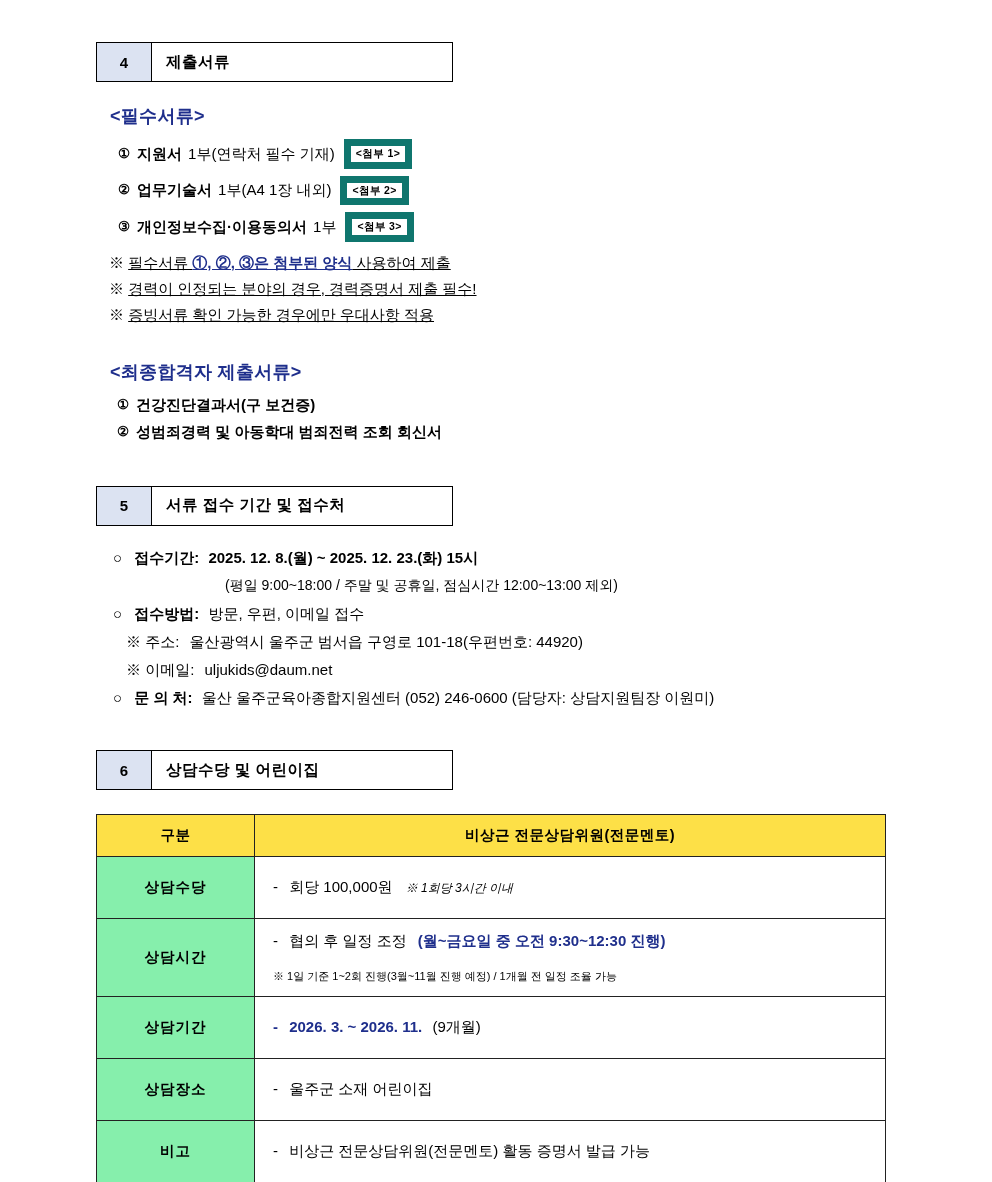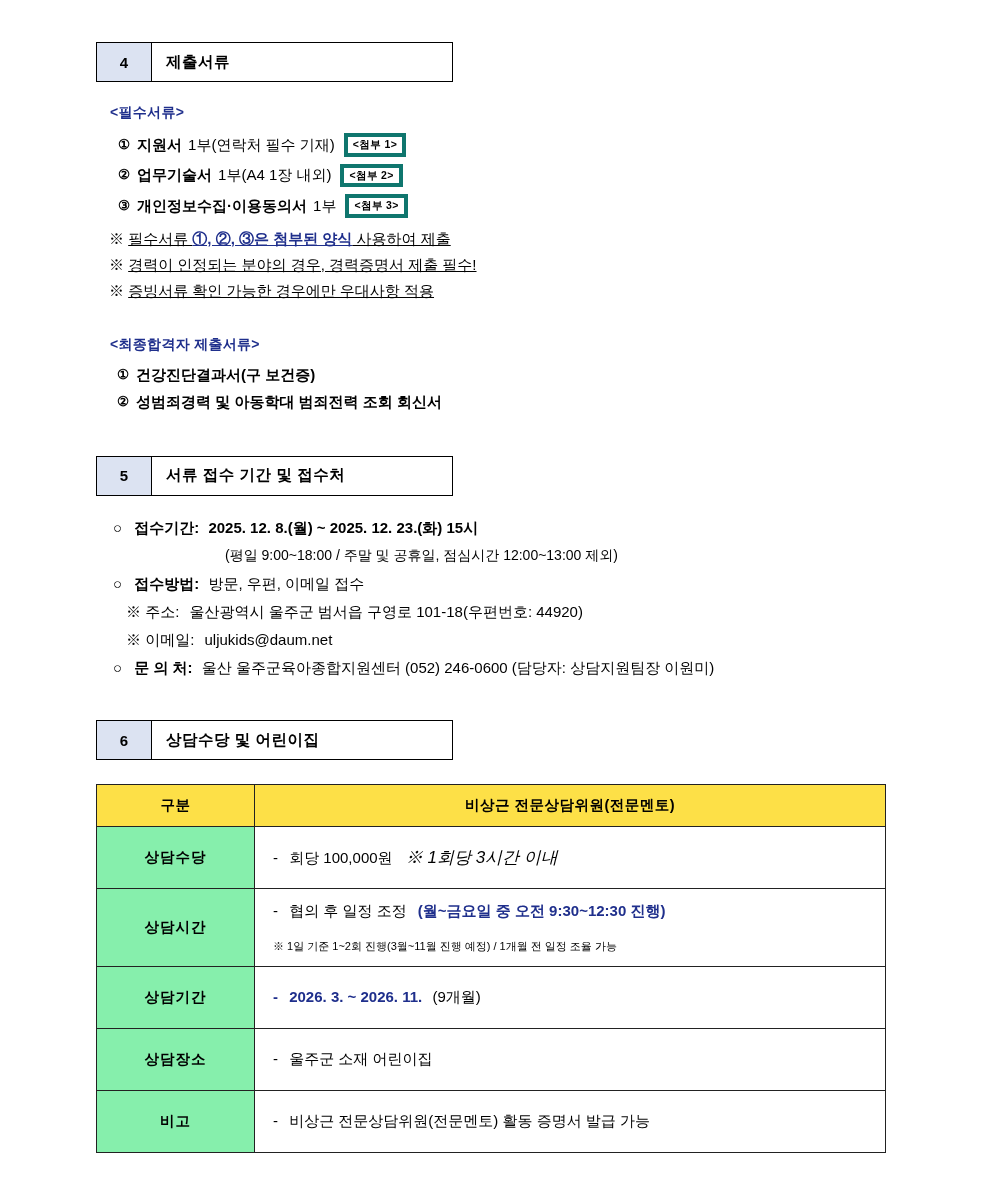--- a/index.html
+++ b/index.html
@@ -44,21 +44,21 @@
     font-weight: bold;
     letter-spacing: 0.5px;
   }
   .navy-b { color: #1f2f8c; font-weight: bold; }
   .bold { font-weight: bold; }
   .u { text-decoration: underline; }
 
   .block { margin-left: 110px; }
 
   .label-b {
-    font-size: 14px;
+    font-size: 18px;
     font-weight: bold;
     color: #1f2f8c;
     letter-spacing: 0.3px;
   }
 
   .row {
     display: flex;
     align-items: center;
     font-size: 15px;
     line-height: 1.5;
@@ -67,21 +67,21 @@
   .circ-num {
     display: inline-block;
     font-size: 13.5px;
     font-weight: bold;
     margin-right: 7px;
   }
   .attach {
     display: inline-flex;
     align-items: center;
     justify-content: center;
-    border: 4px solid #0f766e;
+    border: 7px solid #0f766e;
     font-size: 10.5px;
     font-weight: bold;
     padding: 1px 5px 2px 5px;
     margin-left: 9px;
     line-height: 1.2;
     letter-spacing: 0.4px;
   }
   .note {
     font-size: 15px;
     line-height: 1.62;
@@ -121,21 +121,21 @@
     text-align: center;
     font-weight: bold;
     letter-spacing: 1px;
   }
   table.tbl tbody td {
     padding: 8px 0 8px 18px;
     text-align: left;
   }
   .td-line1 { font-size: 15px; white-space: nowrap; }
   .td-sub { font-size: 11px; margin-top: 18px; white-space: nowrap; }
-  .small-ital { font-size: 17px; font-style: italic; }
+  .small-ital { font-size: 12px; font-style: italic; }
   .rowh-62 { height: 62px; }
   .rowh-78 { height: 78px; }
 </style>
 </head>
 <body>
 
 <div class="page">
 
   <div style="padding-top:42px;">
     <div class="sec-head">

